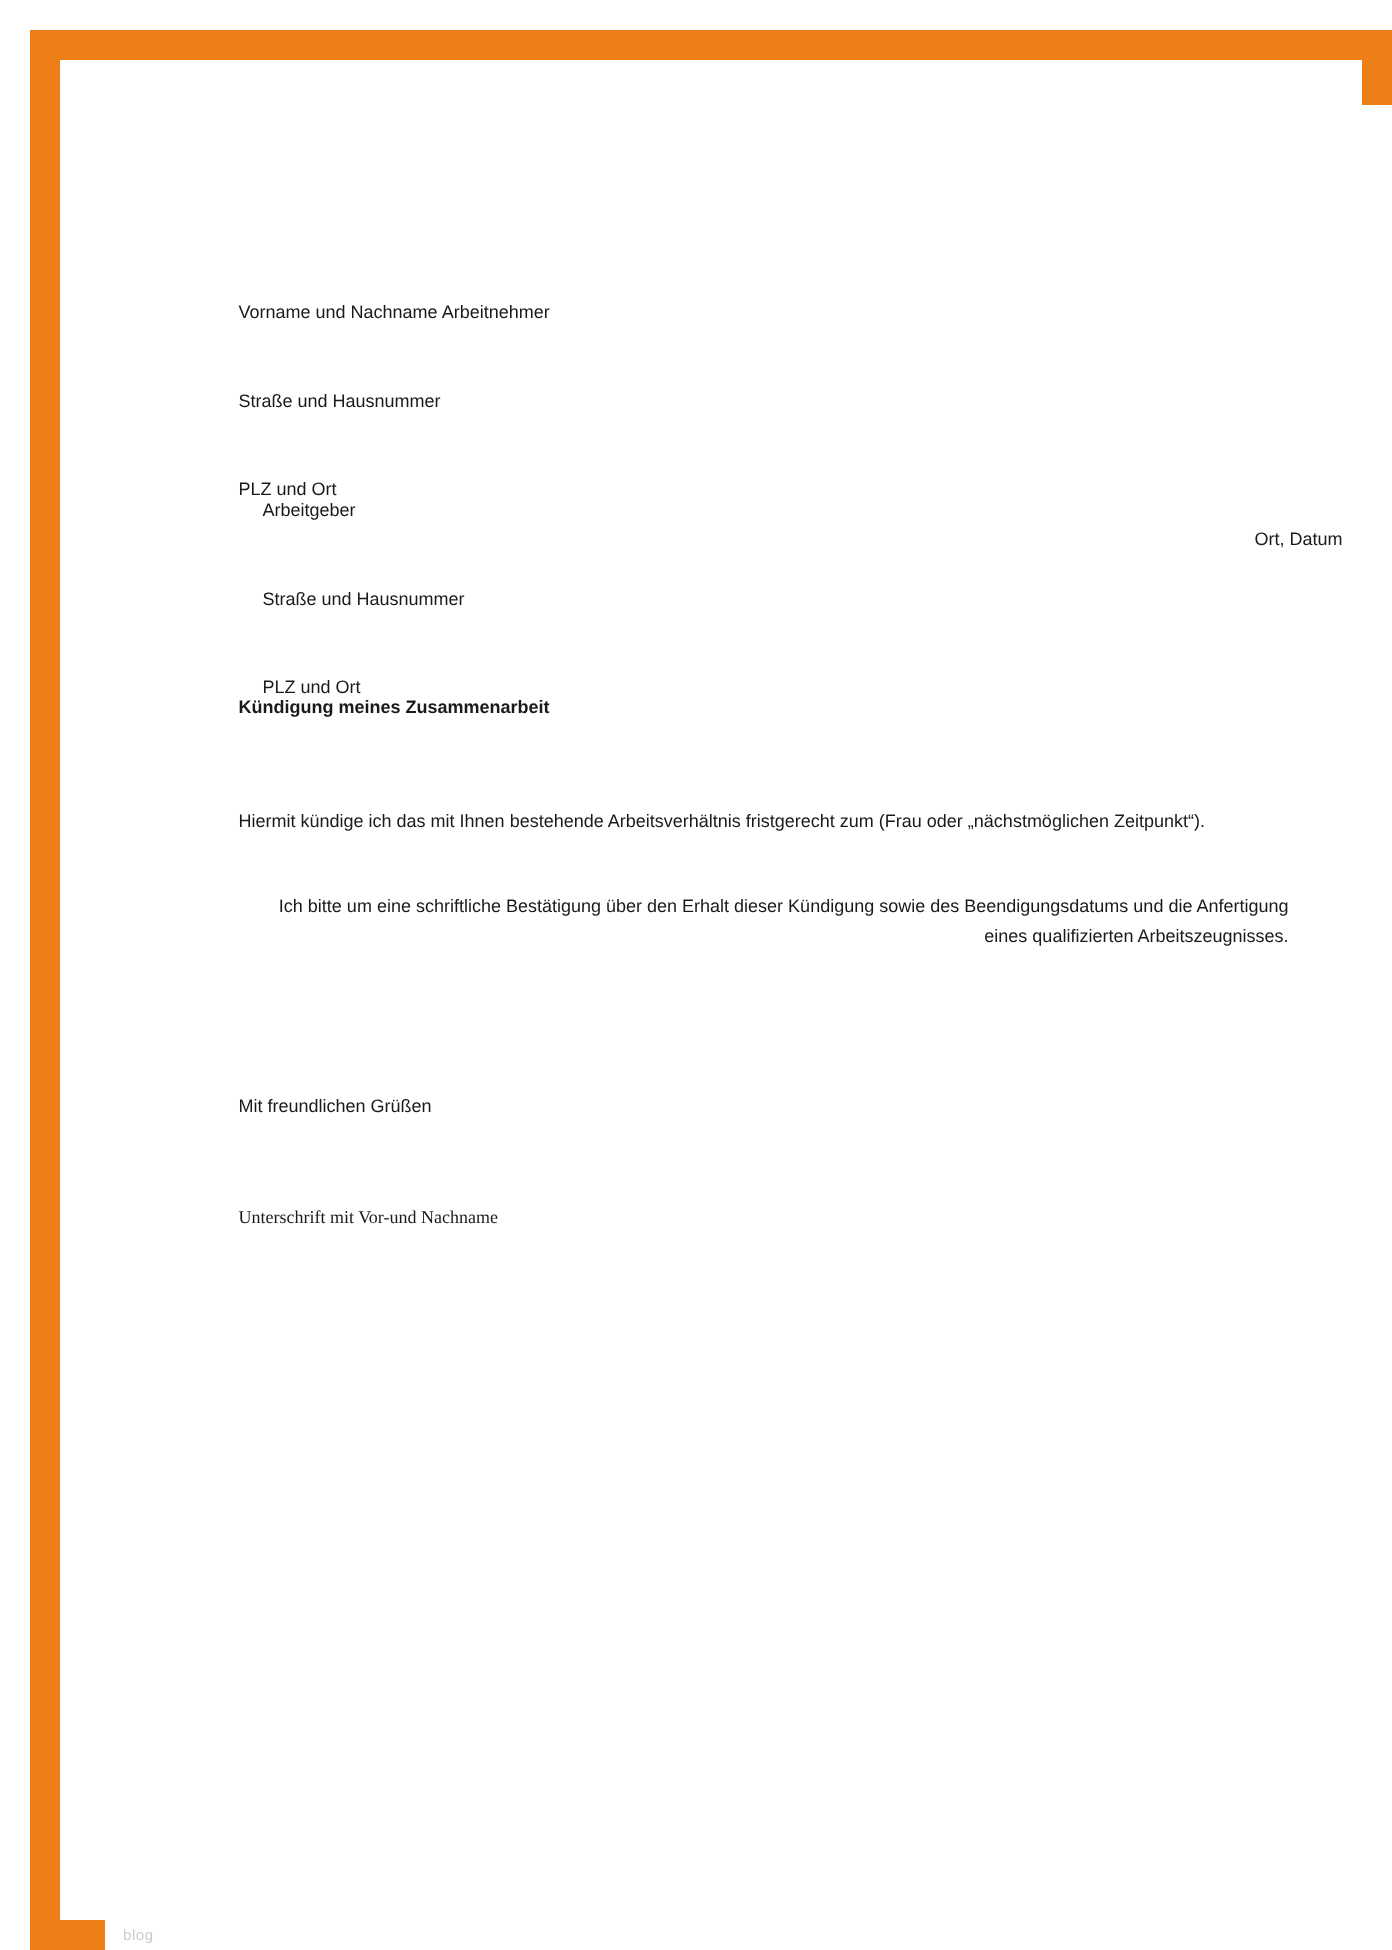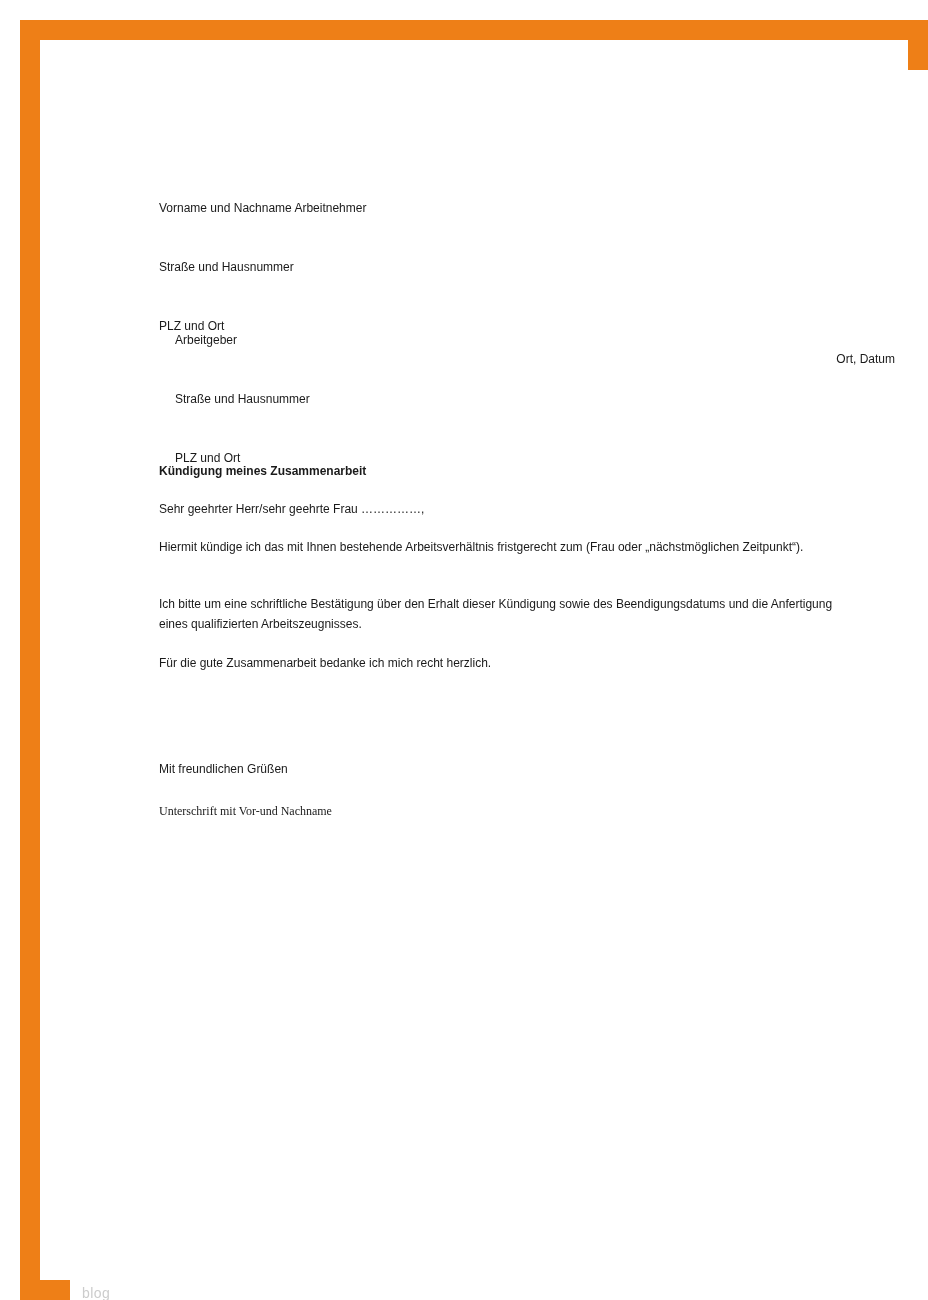--- a/index.html
+++ b/index.html
@@ -86,43 +86,43 @@
   }
   .para1 {
     left: 89px;
     top: 468px;
     width: 700px;
   }
   .para2 {
     left: 89px;
     top: 525px;
     width: 700px;
+    text-align: right;
   }
   .para3 {
     left: 89px;
     top: 584px;
     width: 700px;
   }
   .closing {
     left: 89px;
     top: 658px;
     width: 500px;
-    margin-top: 32px;
   }
   .signature {
     left: 89px;
     top: 732px;
     width: 500px;
     font-family: Liberation Serif, serif;
   }
   .watermark {
     position: absolute;
     left: 12px;
     top: 1215px;
-    font-size: 14px;
+    font-size: 10px;
     color: #cccccc;
     letter-spacing: 0.4px;
   }
   .line {
     display: block;
   }
 </style>
 </head>
 <body>
 
@@ -140,27 +140,25 @@
         <div class="block recipient">
           <span class="line">Arbeitgeber</span>
           <span class="line">Straße und Hausnummer</span>
           <span class="line">PLZ und Ort</span>
         </div>
 
         <div class="block place-date">Ort, Datum</div>
 
         <div class="block subject">Kündigung meines Zusammenarbeit</div>
 
-        <div class="block salutation">Sehr geehrter Herr/sehr geehrte Frau ……………,</div>
 
         <div class="block para1">Hiermit kündige ich das mit Ihnen bestehende Arbeitsverhältnis fristgerecht zum (Frau oder „nächstmöglichen Zeitpunkt“).</div>
 
         <div class="block para2">Ich bitte um eine schriftliche Bestätigung über den Erhalt dieser Kündigung sowie des Beendigungsdatums und die Anfertigung eines qualifizierten Arbeitszeugnisses.</div>
 
-        <div class="block para3">Für die gute Zusammenarbeit bedanke ich mich recht herzlich.</div>
 
         <div class="block closing">Mit freundlichen Grüßen</div>
 
         <div class="block signature">Unterschrift mit Vor-und Nachname</div>
 
         <div class="watermark">blog</div>
 
       </div>
     </div>
   </div>

